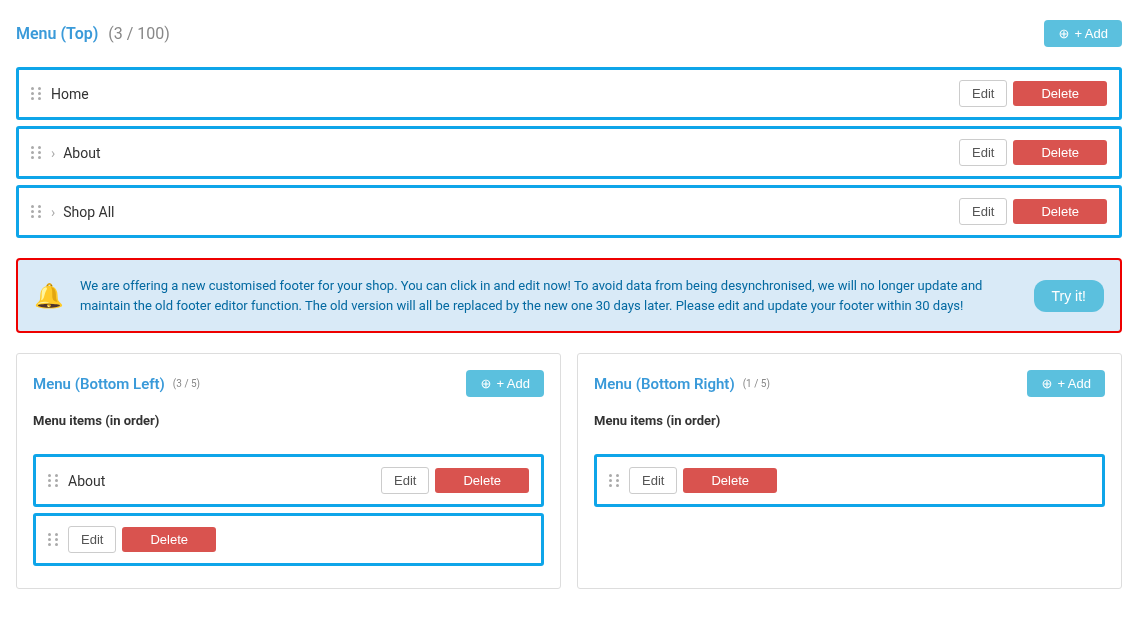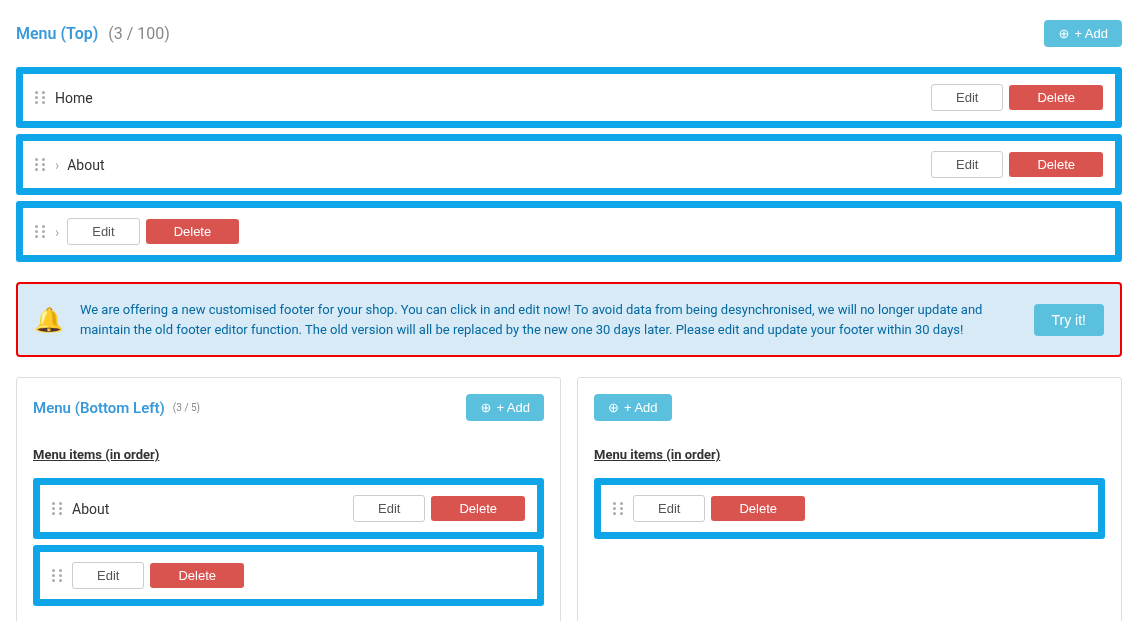--- a/index.html
+++ b/index.html
@@ -50,21 +50,21 @@
       display: flex;
       align-items: center;
       gap: 5px;
     }
 
     
     .menu-item-row {
       display: flex;
       align-items: center;
       background: #fff;
-      border: 7px solid #0ea5e9;
+      border: 3px solid #0ea5e9;
       border-radius: 3px;
       padding: 10px 12px;
       margin-bottom: 6px;
     }
     .drag-handle {
       color: #aaa;
       margin-right: 8px;
       font-size: 16px;
       cursor: grab;
       display: flex;
@@ -91,21 +91,21 @@
     }
     .item-label {
       flex: 1;
       font-size: 14px;
       color: #333;
     }
     .btn-edit {
       background: #fff;
       color: #555;
       border: 1px solid #ccc;
-      padding: 5px 24px;
+      padding: 5px 12px;
       border-radius: 3px;
       cursor: pointer;
       font-size: 13px;
       margin-right: 6px;
     }
     .btn-delete {
       background: #d9534f;
       color: #fff;
       border: none;
       padding: 5px 28px;
@@ -134,21 +134,21 @@
       flex: 1;
       color: #0369a1;
       font-size: 13px;
       line-height: 1.5;
     }
     .btn-try-it {
       background: #5bc0de;
       color: #fff;
       border: none;
       padding: 8px 18px;
-      border-radius: 4px;
+      border-radius: 12px;
       cursor: pointer;
       font-size: 14px;
       white-space: nowrap;
       flex-shrink: 0;
     }
 
     
     .bottom-sections {
       display: flex;
       gap: 16px;
@@ -157,43 +157,42 @@
       flex: 1;
       background: #fff;
       border: 1px solid #ddd;
       border-radius: 3px;
       padding: 16px;
     }
     .bottom-header {
       display: flex;
       align-items: center;
       justify-content: space-between;
-      margin-bottom: 26px;
+      margin-bottom: 16px;
       gap: 48px;
     }
     .bottom-title-group {
       display: flex;
       align-items: center;
       gap: 8px;
     }
     .bottom-title {
       color: #3a9ad9;
       font-size: 15px;
       font-weight: 600;
     }
     .bottom-count {
       color: #888;
       font-size: 10px;
     }
     .menu-items-label {
       font-size: 13px;
       font-weight: 700;
       color: #333;
-      margin-bottom: 16px;
-      text-decoration: underline;
+      margin-bottom: 26px;
     }
   </style>
 </head>
 <body>
 
 <div class="page-wrapper">
 
   <div class="top-menu-header">
     <div class="menu-title-group">
       <span class="menu-title">Menu (Top)</span>
@@ -243,20 +242,21 @@
       <div class="drag-dots">
         <span></span>
           <span></span>
           <span></span>
           <span></span>
           <span></span>
           <span></span>
       </div>
     </div>
     <span class="arrow-icon">›</span>
+    <span class="item-label">Shop All</span>
     <button class="btn-edit">Edit</button>
     <button class="btn-delete">Delete</button>
   </div>
 
   <div class="alert-banner">
     <span class="alert-icon">🔔</span>
     <span class="alert-text">We are offering a new customised footer for your shop. You can click in and edit now! To avoid data from being desynchronised, we will no longer update and maintain the old footer editor function. The old version will all be replaced by the new one 30 days later. Please edit and update your footer within 30 days!</span>
     <button class="btn-try-it">Try it!</button>
   </div>
 
@@ -302,20 +302,24 @@
               <span></span>
           </div>
         </div>
         <button class="btn-edit">Edit</button>
         <button class="btn-delete">Delete</button>
       </div>
     </div>
 
     <div class="bottom-section">
       <div class="bottom-header">
+        <div class="bottom-title-group">
+          <span class="bottom-title">Menu (Bottom Right)</span>
+          <span class="bottom-count">(1 / 5)</span>
+        </div>
         <button class="btn-add">
           <span>⊕</span>
           <span>+ Add</span>
         </button>
       </div>
       <div class="menu-items-label">Menu items (in order)</div>
 
       <div class="menu-item-row">
         <div class="drag-handle">
           <div class="drag-dots">

